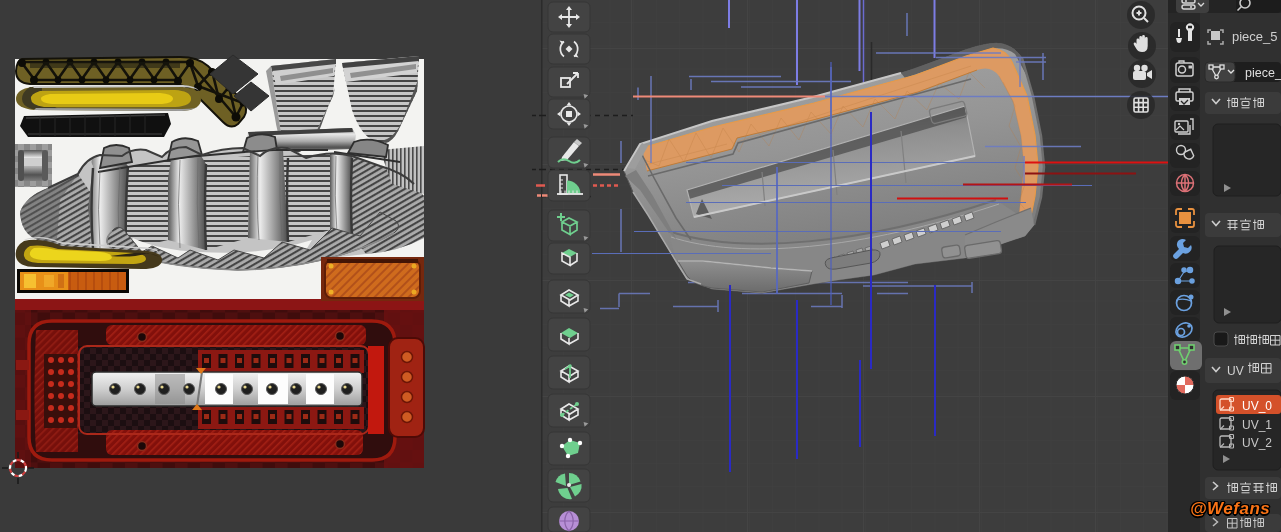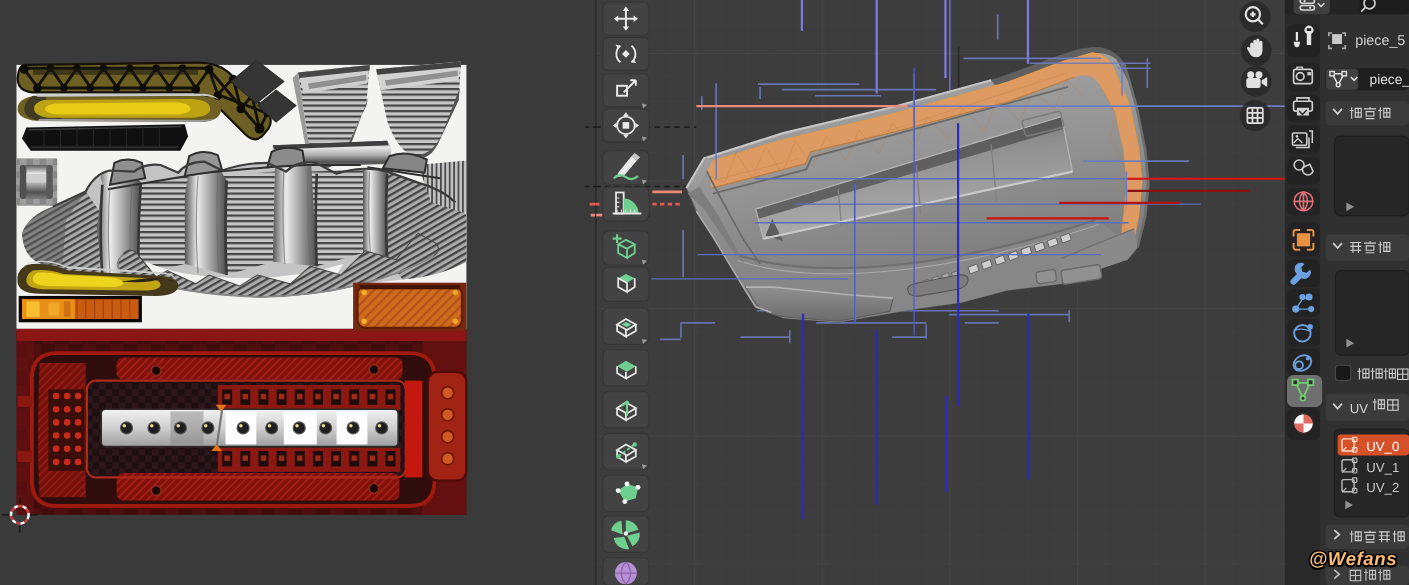--- a/index.html
+++ b/index.html
@@ -927,14 +927,14 @@
  </g>
 
  <rect x="37" y="514" width="76" height="18" rx="4" fill="#3b3b3b"></rect>
  <path d="M45,518 l4.5,4 l-4.5,4" stroke="#bbbbbb" stroke-width="1.5" fill="none"></path>
  <g stroke="#c5c5c5" stroke-width="1">
   <use href="#k1" x="59" y="517"></use>
         <use href="#k3" x="72" y="517"></use>
         <use href="#k3" x="85" y="517"></use>
  </g>
 </svg>
-<div class="abs" style="left:1190px;top:499px;font-size:17px;font-weight:bold;font-style:italic;color:#fdba74;letter-spacing:0.5px;text-shadow:-1.5px 0 #000,1.5px 0 #000,0 -1.5px #000,0 1.5px #000,-1px -1px #000,1px 1px #000,-1px 1px #000,1px -1px #000;">@Wefans</div>
+<div class="abs" style="left:1190px;top:499px;font-size:17px;font-weight:bold;font-style:italic;color:#f97316;letter-spacing:0.5px;text-shadow:-1.5px 0 #000,1.5px 0 #000,0 -1.5px #000,0 1.5px #000,-1px -1px #000,1px 1px #000,-1px 1px #000,1px -1px #000;">@Wefans</div>
 </div>
 
 </body></html>

